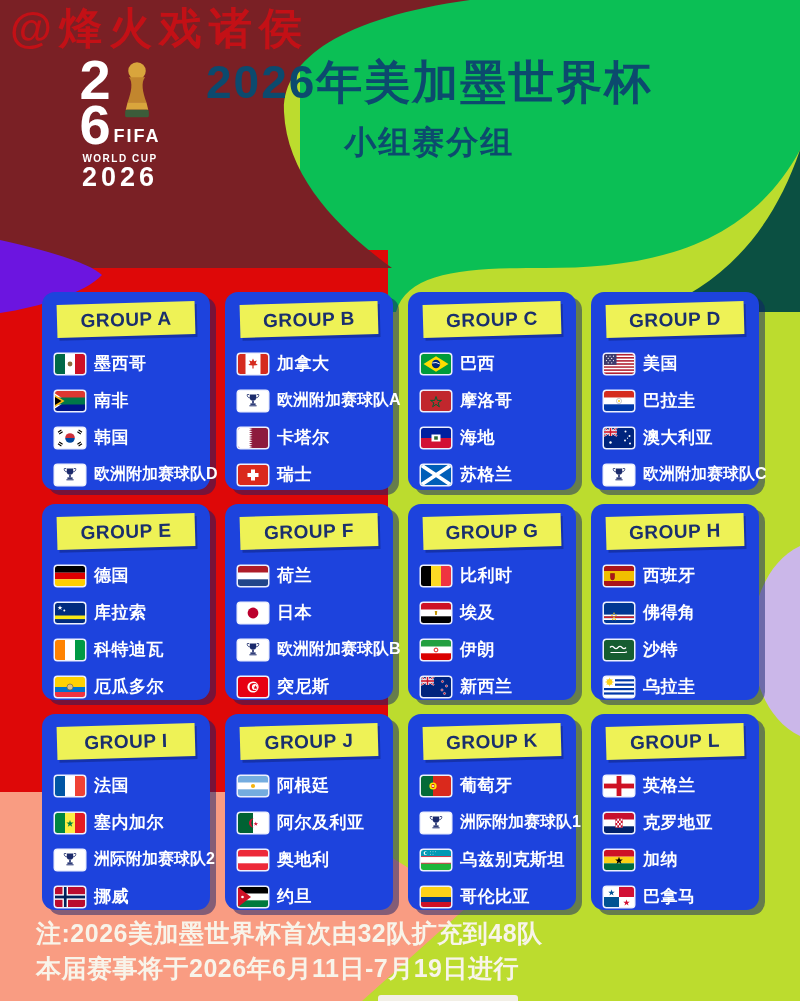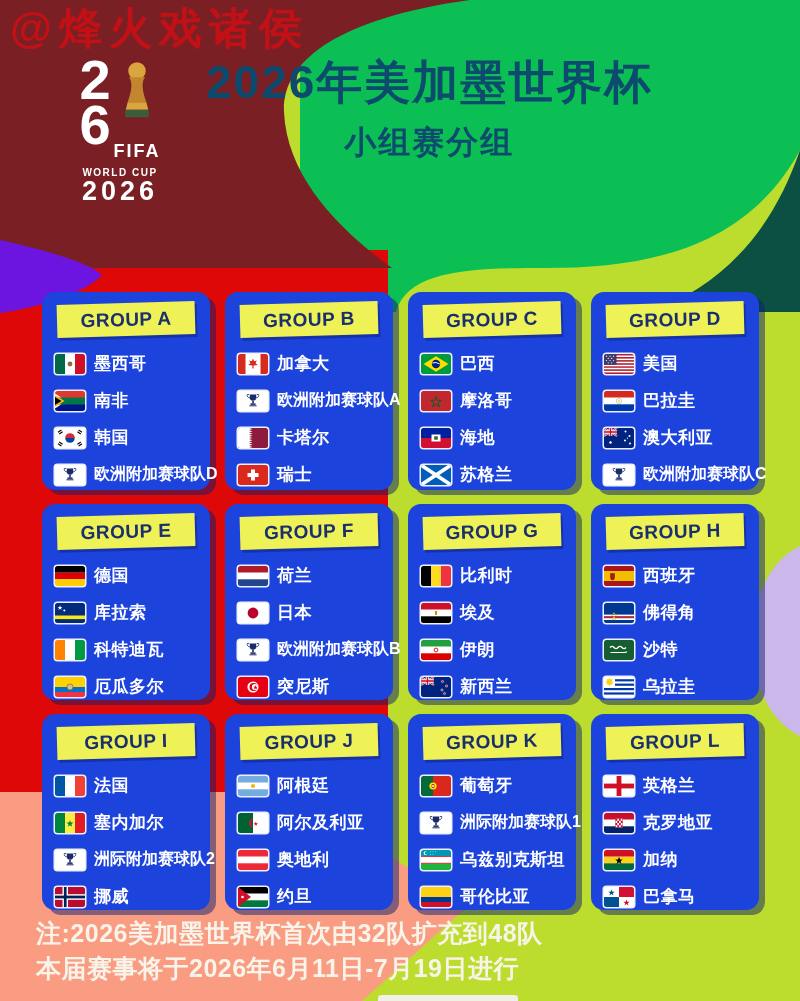--- a/index.html
+++ b/index.html
@@ -7,21 +7,21 @@
         font-family:"Liberation Sans",sans-serif;background:#bcdc2e;}
   .bg{position:absolute;left:0;top:0;width:800px;height:1001px;}
 
   .watermark{position:absolute;left:10px;top:0px;font-size:43px;font-weight:700;
              color:#c31016;letter-spacing:7px;white-space:nowrap;}
 
   .logo{position:absolute;left:40px;top:58px;width:160px;color:#fff;text-align:center;}
   .logo-mark{display:flex;justify-content:center;align-items:flex-start;gap:3px;}
   .logo-26{display:flex;flex-direction:column;font-size:56px;font-weight:700;line-height:.8;}
   .logo-right{display:flex;flex-direction:column;align-items:center;padding-top:2px;}
-  .logo-fifa{font-size:18px;font-weight:700;letter-spacing:2px;margin-top:19px;text-align:right;}
+  .logo-fifa{font-size:18px;font-weight:700;letter-spacing:2px;margin-top:4px;text-align:right;}
   .logo-wc{font-size:10px;font-weight:700;letter-spacing:1.5px;margin-top:5px;}
   .logo-year{font-size:27px;font-weight:700;letter-spacing:4px;line-height:1;}
 
   .title{position:absolute;left:206px;top:52px;color:#0c4a6e;font-weight:700;white-space:nowrap;}
   .title-l1{font-size:46px;letter-spacing:2px;}
   .title-l2{font-size:32px;letter-spacing:2px;margin-top:7px;text-align:center;}
 
   .groups-grid{position:absolute;left:42px;top:292px;
                display:grid;grid-template-columns:repeat(4,168px);
                grid-template-rows:198px 196px 196px;column-gap:15px;row-gap:14px;}

